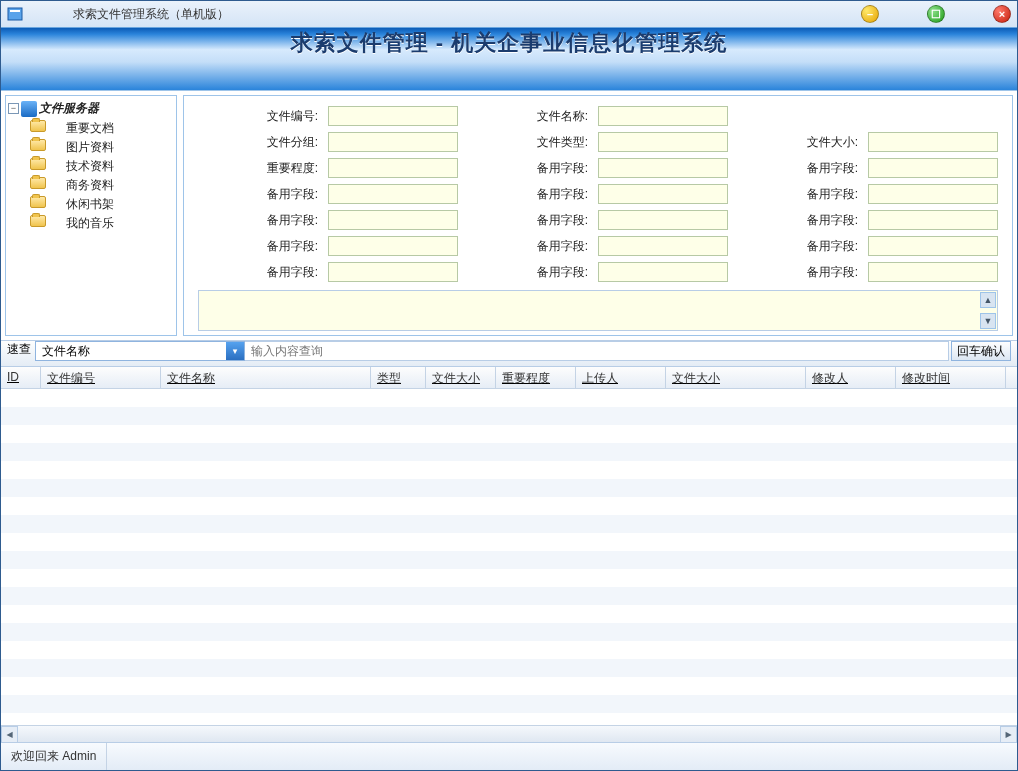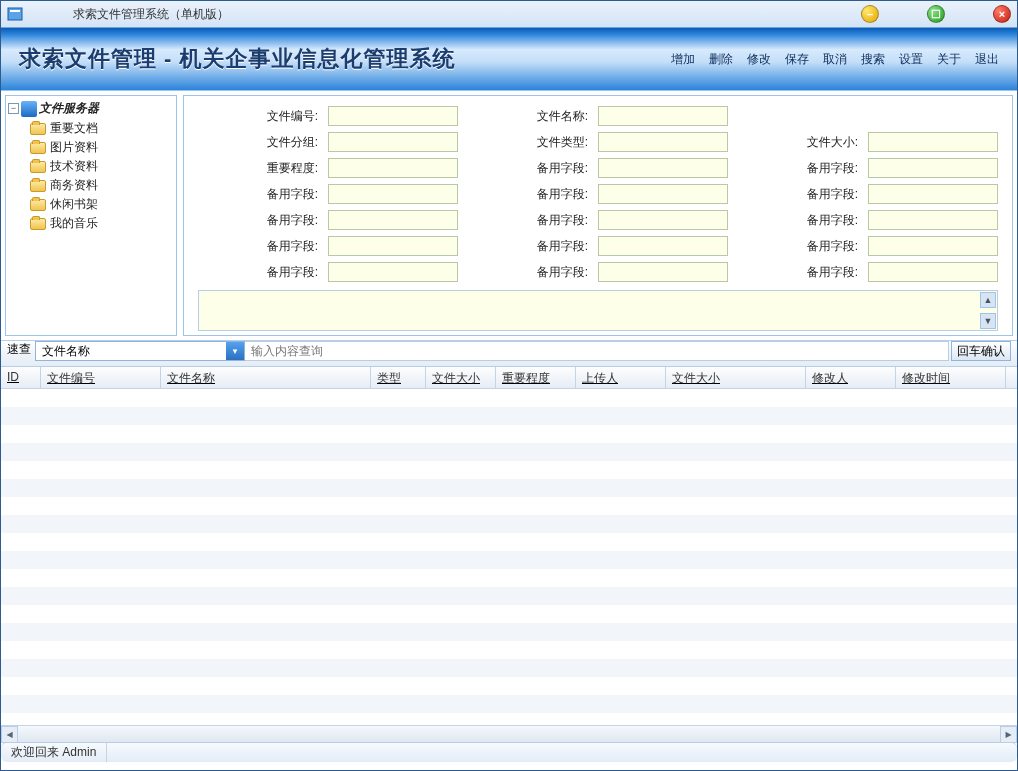--- a/index.html
+++ b/index.html
@@ -4,32 +4,32 @@
 <style>
 * { box-sizing: border-box; margin: 0; padding: 0; font-family: "Microsoft YaHei", SimSun, sans-serif; font-size: 12px; }
 body { background: #fff; width: 1018px; height: 771px; overflow: hidden; border: 1px solid #2e5b8f; }
 .titlebar { height: 26px; background: linear-gradient(#eaf2fb,#d4e4f6); display: flex; align-items: center; padding: 0 6px; color: #333; gap: 44px; }
 .titlebar .tb-icon { width: 16px; height: 16px; margin-right: 6px; }
 .titlebar .tb-spacer { flex: 1; }
 .winbtn { width: 18px; height: 18px; border-radius: 50%; margin-left: 4px; border: 1px solid rgba(0,0,0,.3); display:inline-flex; align-items:center; justify-content:center; color:#fff; font-weight:bold; font-size:11px; cursor:pointer;}
 .winbtn.min{background:radial-gradient(circle at 30% 30%,#ffe96b,#e5a200);} 
 .winbtn.max{background:radial-gradient(circle at 30% 30%,#8de08a,#1e9c17);} 
 .winbtn.close{background:radial-gradient(circle at 30% 30%,#ff7a6b,#c51d0c);} 
-.header { height: 64px; background: linear-gradient(#0b5bb6 0%, #2a84db 10%, #d7eafd 35%, #c4def8 55%, #2a84db 100%); border-top:1px solid #6aa6df; border-bottom:1px solid #9ec4e9; display:flex; align-items:center; padding:0 18px; color:#1a3d70;}
+.header { height: 64px; background: linear-gradient(#0b5bb6 0%, #2a84db 10%, #d7eafd 35%, #c4def8 55%, #2a84db 100%); border-top:1px solid #6aa6df; border-bottom:1px solid #9ec4e9; display:flex; align-items:center; padding:0 18px; color:#1a3d70;flex-direction:column;}
 .header .title { font-size: 22px; font-weight:bold; color:#1b3c6e; text-shadow:0 1px 0 #fff; letter-spacing:1px;}
 .header .menu { margin-left:auto; display:flex; gap:14px; color:#0c2d5b; font-size:13px;}
 .header .menu span{cursor:pointer;}
 .workspace { display:flex; height: 250px; background:#fff; border-bottom:1px solid #b8cde6; padding:4px;}
 .tree { width: 172px; border:1px solid #9ec4e9; background:#fff; padding:4px 2px; font-size:12px; color:#222;}
 .tree-root{display:flex; align-items:center; gap:2px;}
 .tree-root .exp{width:11px;height:11px;border:1px solid #7a97b6;display:inline-flex;align-items:center;justify-content:center;font-size:9px;line-height:9px;color:#555;cursor:pointer;}
 .tree-root .srv{width:16px;height:16px;background:linear-gradient(#6ab2f7,#1a6bc4);border-radius:2px;}
 .tree-root b{font-weight:bold;font-style:italic;}
 .tree ul{list-style:none; margin-left:22px; margin-top:2px;}
-.tree li{display:flex;align-items:center;gap:4px;padding:1px 0;cursor:pointer;}
+.tree li{display:flex;gap:20px;padding:1px 0;cursor:pointer;}
 .folder{width:16px;height:12px;background:linear-gradient(#ffe9a8,#f0c44e);border:1px solid #c99a2a;border-radius:2px;position:relative;}
 .folder::before{content:"";position:absolute;top:-3px;left:1px;width:6px;height:3px;background:#f0c44e;border:1px solid #c99a2a;border-bottom:none;border-radius:2px 2px 0 0;}
 .form-panel{flex:1; border:1px solid #9ec4e9; margin-left:6px; padding:10px 14px 4px 14px; background:#fff; display:flex; flex-direction:column;}
 .form-grid{display:grid; grid-template-columns: auto 130px auto 130px auto 130px; gap:6px 10px; align-items:center;}
 .form-grid .lab{text-align:right; color:#222; white-space:nowrap;}
 .form-grid .lab::after{content:":";}
 .form-grid input{height:20px; border:1px solid #b7c9a5; background:#feffe8; padding:0 3px;}
 .form-text{margin-top:8px; flex:1; border:1px solid #b8cde6; background:#feffe8; position:relative;}
 .form-text .scroll-up,.form-text .scroll-dn{position:absolute; right:1px; width:16px; height:16px; background:#d8e4f1;border:1px solid #9ec4e9; font-size:9px; display:flex;align-items:center;justify-content:center;color:#456;cursor:pointer;}
 .form-text .scroll-up{top:1px;} .form-text .scroll-dn{bottom:1px;}
@@ -41,21 +41,21 @@
 .quick .enter{width:60px; height:20px; border:1px solid #8fb4df; background:linear-gradient(#fefefe,#dce7f3); margin-left:2px; text-align:center; line-height:18px; cursor:pointer;}
 .gridhdr{height:22px; background:linear-gradient(#fdfdfd,#e6edf6); border-bottom:1px solid #c4d3e5; display:flex;text-decoration:underline;}
 .gridhdr div{border-right:1px solid #c4d3e5; padding:3px 6px; color:#333; font-size:12px; overflow:hidden; white-space:nowrap;}
 .rows{height:336px; overflow:hidden; background:#fff; position:relative;}
 .rows .row{height:18px;}
 .rows .row:nth-child(odd){background:#fff;}
 .rows .row:nth-child(even){background:#f2f6fb;}
 .hscroll{height:17px;background:linear-gradient(#f5f8fc,#dfe7f1);border-top:1px solid #c4d3e5;position:relative;}
 .hscroll .btn{position:absolute;top:0;width:17px;height:17px;background:#e6edf6;border:1px solid #b8cde6;font-size:8px;display:flex;align-items:center;justify-content:center;color:#567;cursor:pointer;}
 .hscroll .btn.l{left:0;} .hscroll .btn.r{right:0;}
-.status{height:20px;background:linear-gradient(#f7fafe,#e3ecf6);border-top:1px solid #b8cde6;display:flex;align-items:center;color:#333;font-size:12px;border-radius:6px;}
+.status{height:28px;background:linear-gradient(#f7fafe,#e3ecf6);border-top:1px solid #b8cde6;display:flex;align-items:center;color:#333;font-size:12px;}
 .status .cell{padding:0 10px;border-right:1px solid #c4d3e5;height:100%;display:flex;align-items:center;}
 .status .sp{flex:1;}
 .status a{color:#2a5aa8;text-decoration:underline;}
 </style>
 </head>
 <body>
 
 <div class="titlebar">
   <svg class="tb-icon" viewBox="0 0 16 16">
       <rect x="1" y="2" width="14" height="12" fill="#5aa3ea" stroke="#1a5aa5"></rect>
@@ -63,31 +63,20 @@
     </svg>
   <span>求索文件管理系统（单机版）</span>
   <span class="tb-spacer"></span>
   <span class="winbtn min">–</span>
   <span class="winbtn max">☐</span>
   <span class="winbtn close">×</span>
 </div>
 
 <div class="header">
   <span class="title">求索文件管理 - 机关企事业信息化管理系统</span>
-  <div class="menu" id="main-menu">
-      <span>增加</span>
-      <span>删除</span>
-      <span>修改</span>
-      <span>保存</span>
-      <span>取消</span>
-      <span>搜索</span>
-      <span>设置</span>
-      <span>关于</span>
-      <span>退出</span>
-    </div>
 </div>
 
 <div class="workspace">
   <div class="tree">
     <div class="tree-root">
       <span class="exp">−</span>
       <span class="srv"></span>
       <b>文件服务器</b>
     </div>
     <ul id="tree-items">

